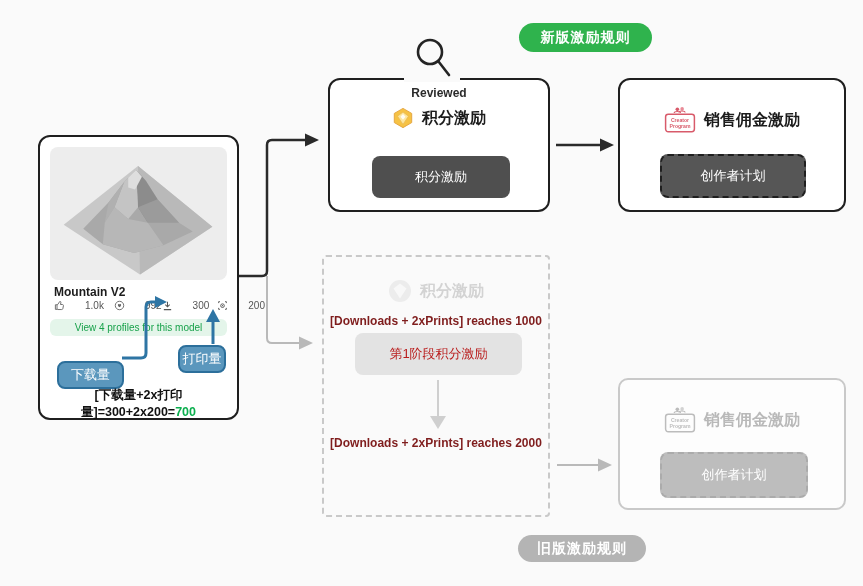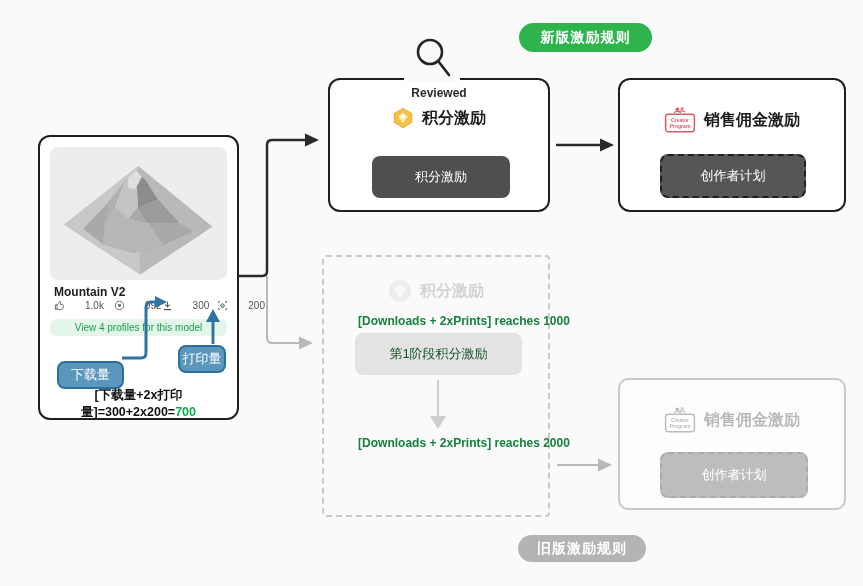--- a/index.html
+++ b/index.html
@@ -35,25 +35,25 @@
   .btn-print{left:138px;width:48px;}
   .formula{position:absolute;left:0;top:250px;width:100%;text-align:center;font-size:12.5px;
     font-weight:bold;color:#111;}
   .formula .result{color:#0caf4f;}
   .reviewed{position:absolute;left:0;top:6px;width:100%;text-align:center;font-size:12px;
     font-weight:bold;color:#2b2b2b;}
   .title-row{position:absolute;left:0;width:100%;display:flex;align-items:center;justify-content:center;
     gap:8px;font-size:16px;font-weight:bold;color:#1c1c1c;}
   .cond{position:absolute;left:0;width:100%;text-align:center;font-size:12px;font-weight:bold;}
   .cond-green{color:#1fa84e;}
-  .cond-gray{color:#15803d;padding-left:28px;}
+  .cond-gray{color:#7f1d1d;}
   .btn-dark{position:absolute;background:#4f4f4f;border-radius:8px;color:#fff;font-size:13px;
     display:flex;align-items:center;justify-content:center;box-sizing:border-box;cursor:pointer;}
   .btn-dark-dashed{background:#565656;border:2px dashed #1f1f1f;}
-  .btn-faded{position:absolute;background:#e3e3e3;border-radius:8px;color:#14532d;font-size:13px;
+  .btn-faded{position:absolute;background:#e3e3e3;border-radius:8px;color:#b91c1c;font-size:13px;
     display:flex;align-items:center;justify-content:center;box-sizing:border-box;}
   .btn-gray-dashed{position:absolute;background:#bdbdbd;border:2px dashed #ababab;border-radius:8px;
     color:#fff;font-size:13px;display:flex;align-items:center;justify-content:center;box-sizing:border-box;}
   .faded-title{color:#d3d3d3;}
   .gray-title{color:#b9b9b9;}
   .overlay{position:absolute;left:0;top:0;width:863px;height:586px;pointer-events:none;z-index:5;}
   .mag-patch{position:absolute;left:404px;top:73px;width:56px;height:9px;background:#fafafa;z-index:3;}
   .mag{position:absolute;left:410px;top:34px;z-index:4;}
 </style>
 </head>

